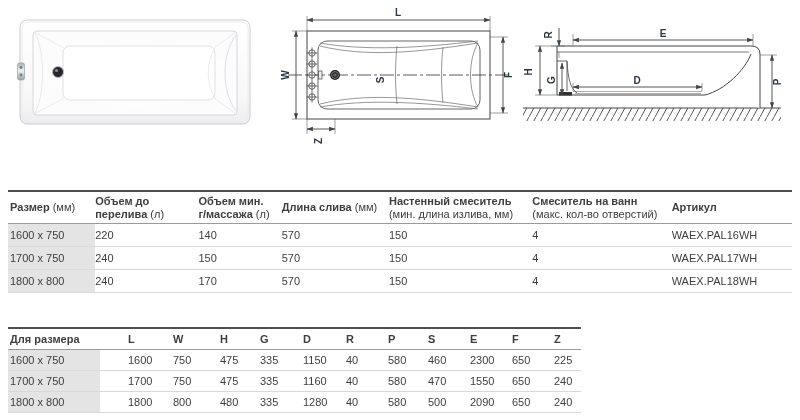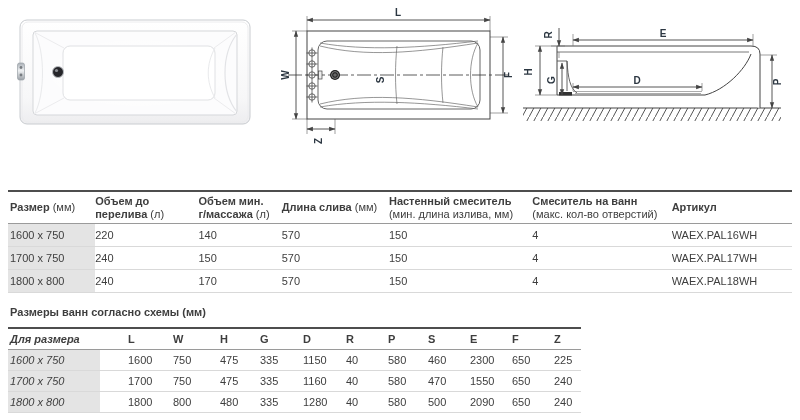--- a/index.html
+++ b/index.html
@@ -19,21 +19,21 @@
   #spec-table tbody td{height:22px;padding:0;vertical-align:middle;overflow:hidden;white-space:nowrap;}
   #spec-table td:first-child{background:#e4e4e4;}
   #spec-table td:first-child,#spec-table th:first-child{padding-left:2px;}
   .b{font-weight:bold;}
   #dims-title{position:absolute;left:10px;top:306px;font-size:11px;font-weight:bold;color:#3e3e3e;}
   #dims-table{position:absolute;left:8px;top:327px;font-size:11px;}
   #dims-table thead tr{border-top:2px solid #4e4e4e;border-bottom:1px solid #9a9a9a;}
   #dims-table thead th{height:20px;vertical-align:middle;text-align:left;font-weight:bold;padding:0;}
   #dims-table tbody tr{border-bottom:1px solid #d9d9d9;}
   #dims-table tbody td{height:20px;padding:0;vertical-align:middle;white-space:nowrap;}
-  #dims-table td:first-child,#dims-table th:first-child{padding-left:2px;font-style:italic;}
+  #dims-table td:first-child,#dims-table th:first-child{padding-left:2px;}
   #dims-table tbody td:first-child{background:linear-gradient(to right,#e4e4e4 92px,rgba(0,0,0,0) 92px);}
 </style>
 </head>
 <body>
 
 <div id="page">
 
   <div class="fig" id="fig-photo">
     <svg width="250" height="136" viewBox="0 0 250 136">
       <defs>
@@ -229,21 +229,20 @@
           <td>240</td>
           <td>170</td>
           <td>570</td>
           <td>150</td>
           <td>4</td>
           <td>WAEX.PAL18WH</td>
         </tr>
       </tbody>
   </table>
 
-  <div id="dims-title">Размеры ванн согласно схемы (мм)</div>
   <table id="dims-table">
     <colgroup>
       <col style="width:120px">
         <col style="width:45px">
         <col style="width:47px">
         <col style="width:40px">
       <col style="width:43px">
         <col style="width:43px">
         <col style="width:42px">
         <col style="width:40px">

